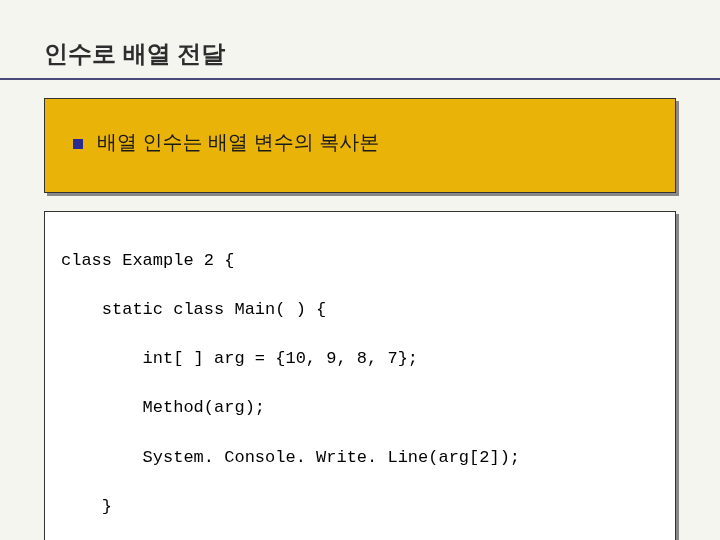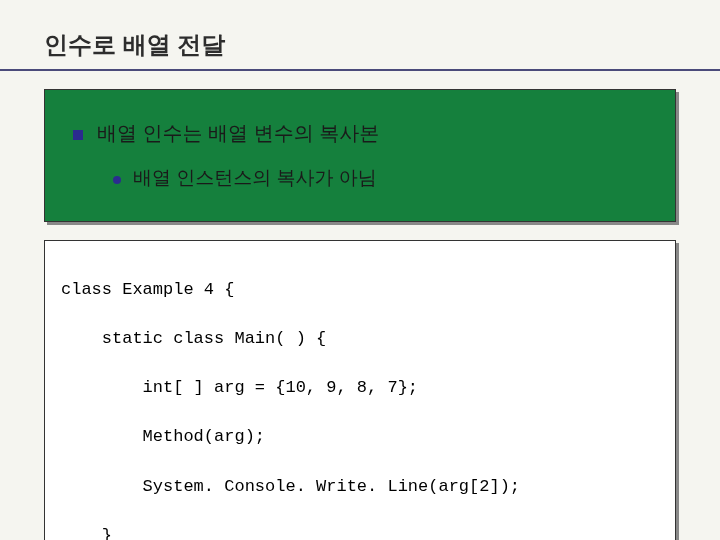--- a/index.html
+++ b/index.html
@@ -8,30 +8,30 @@
     height: 540px;
     background: #f5f5f0;
     font-family: "Malgun Gothic", Arial, sans-serif;
     position: relative;
     overflow: hidden;
   }
   .slide-title {
     font-size: 24px;
     font-weight: bold;
     color: #2d2d2d;
-    padding: 29px 44px 8px;
+    padding: 38px 44px 8px;
   }
   .slide-divider {
     height: 2px;
     background: #4a4a7a;
     margin: 0 0 18px 0;
   }
   .bullet-panel {
     margin: 0 44px 18px 44px;
-    background: #15803d;
+    background: #eab308;
     border: 1px solid #333;
     box-shadow: 3px 3px 0 #888;
     padding: 24px 32px 30px 28px;
   }
   .bullet-row {
     display: flex;
     align-items: baseline;
     margin: 6px 0;
   }
   .bullet-square {
@@ -84,28 +84,24 @@
 <body>
 
 <div class="slide-title">인수로 배열 전달</div>
 <div class="slide-divider"></div>
 
 <div class="bullet-panel">
   <div class="bullet-row">
     <span class="bullet-square"></span>
     <span class="bullet-text-main">배열 인수는 배열 변수의 복사본</span>
   </div>
-  <div class="bullet-sub-row">
-    <span class="bullet-dot"></span>
-    <span class="bullet-text-sub">배열 인스턴스의 복사가 아님</span>
-  </div>
 </div>
 
 <div class="code-panel">
-<span>class Example 4 {</span>
+<span>class Example 2 {</span>
 
 <span>    static class Main( ) {</span>
 
 <span>        int[ ] arg = {10, 9, 8, 7};</span>
 
 <span>        Method(arg);</span>
 
 <span>        System. Console. Write. Line(arg[2]);</span>
 
 <span>    }</span>

